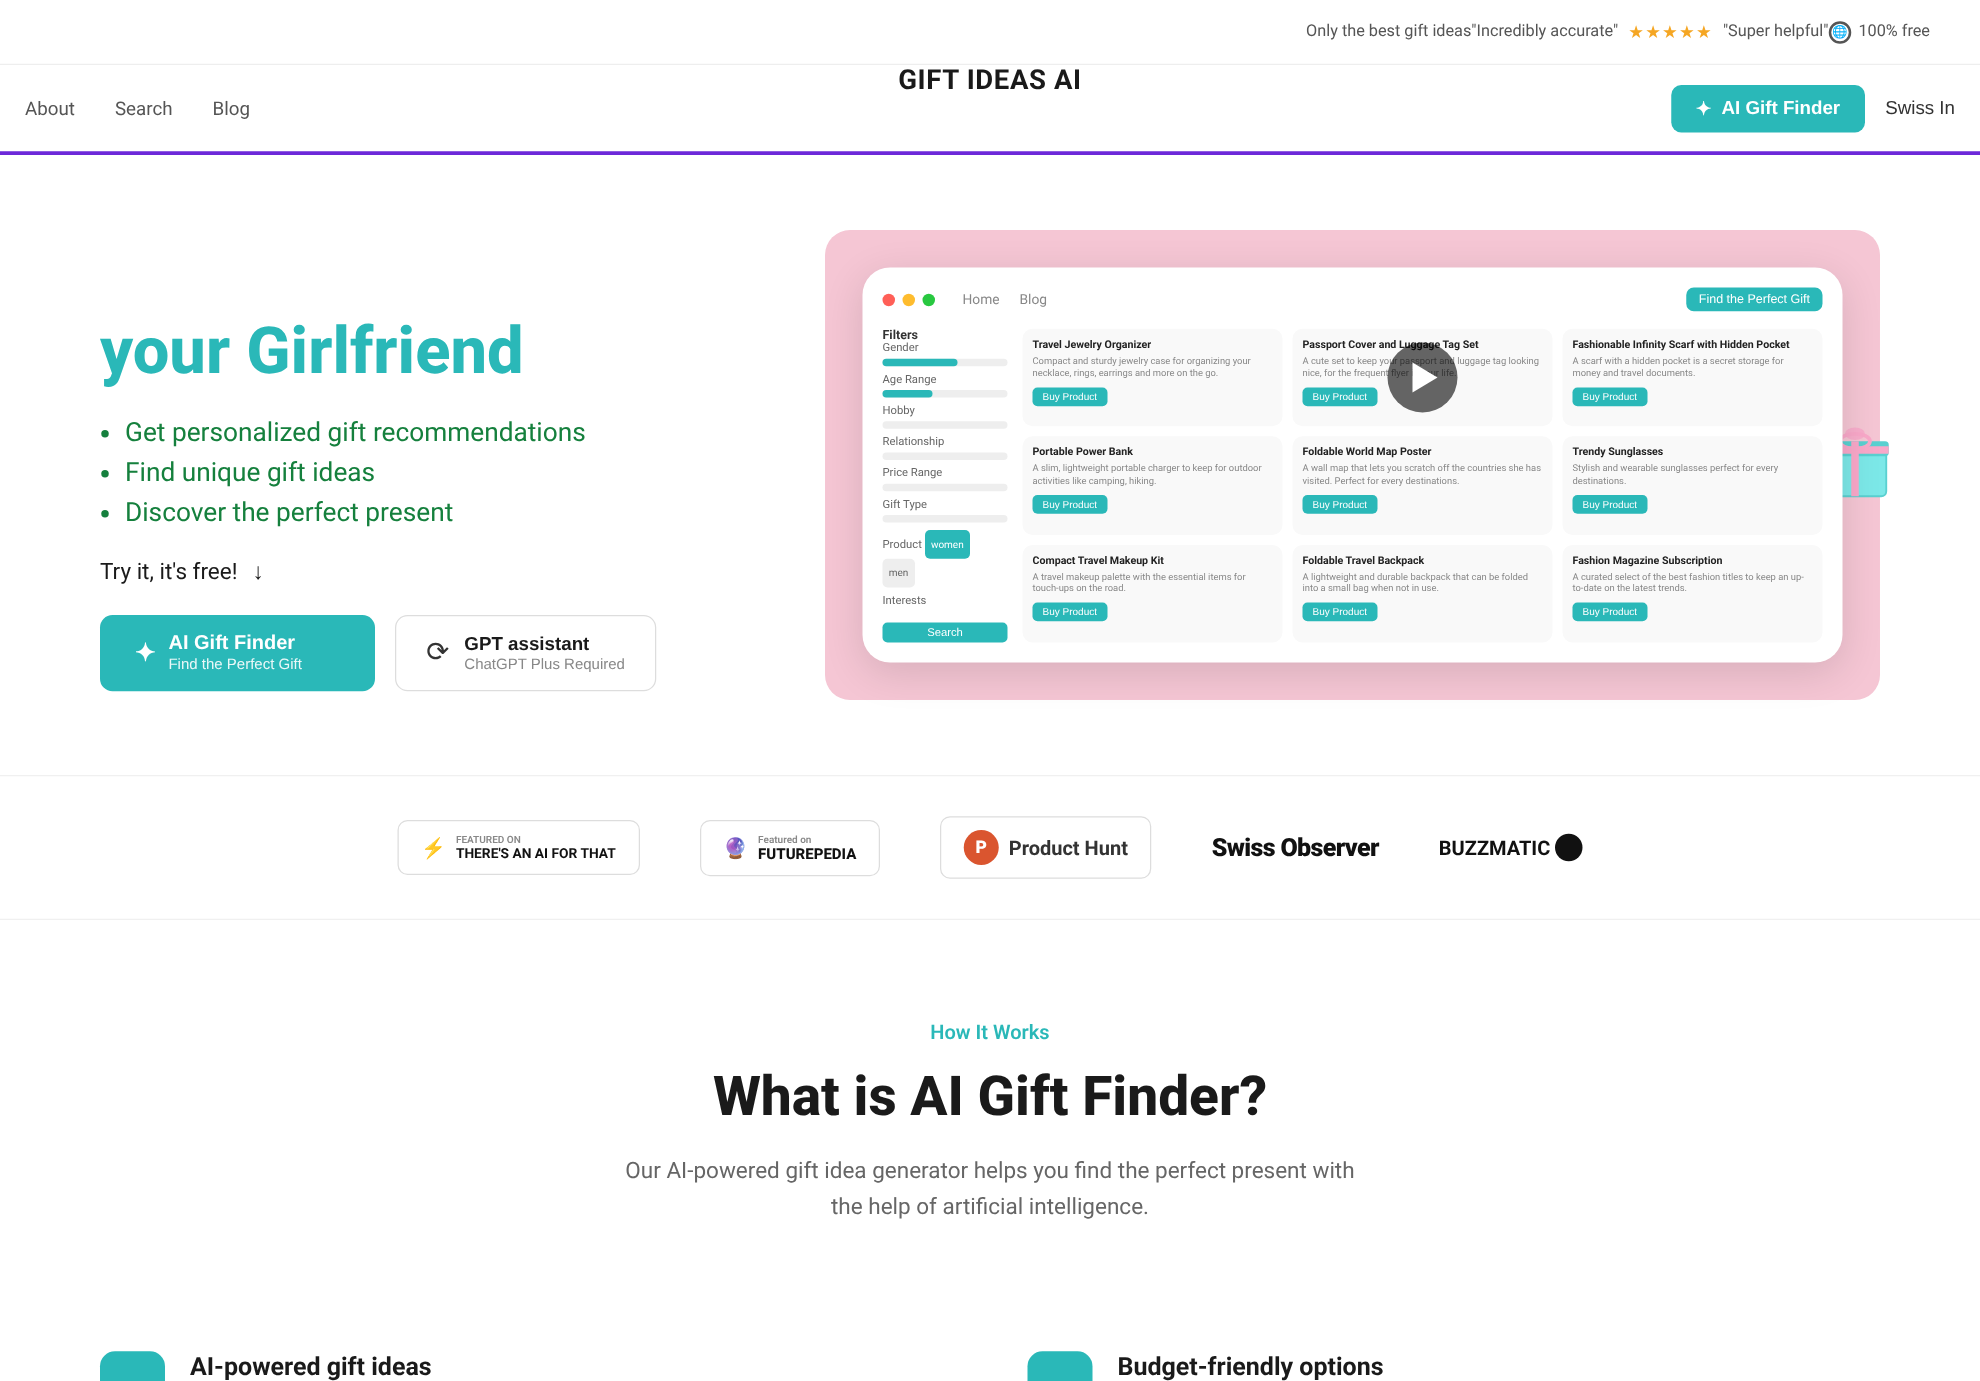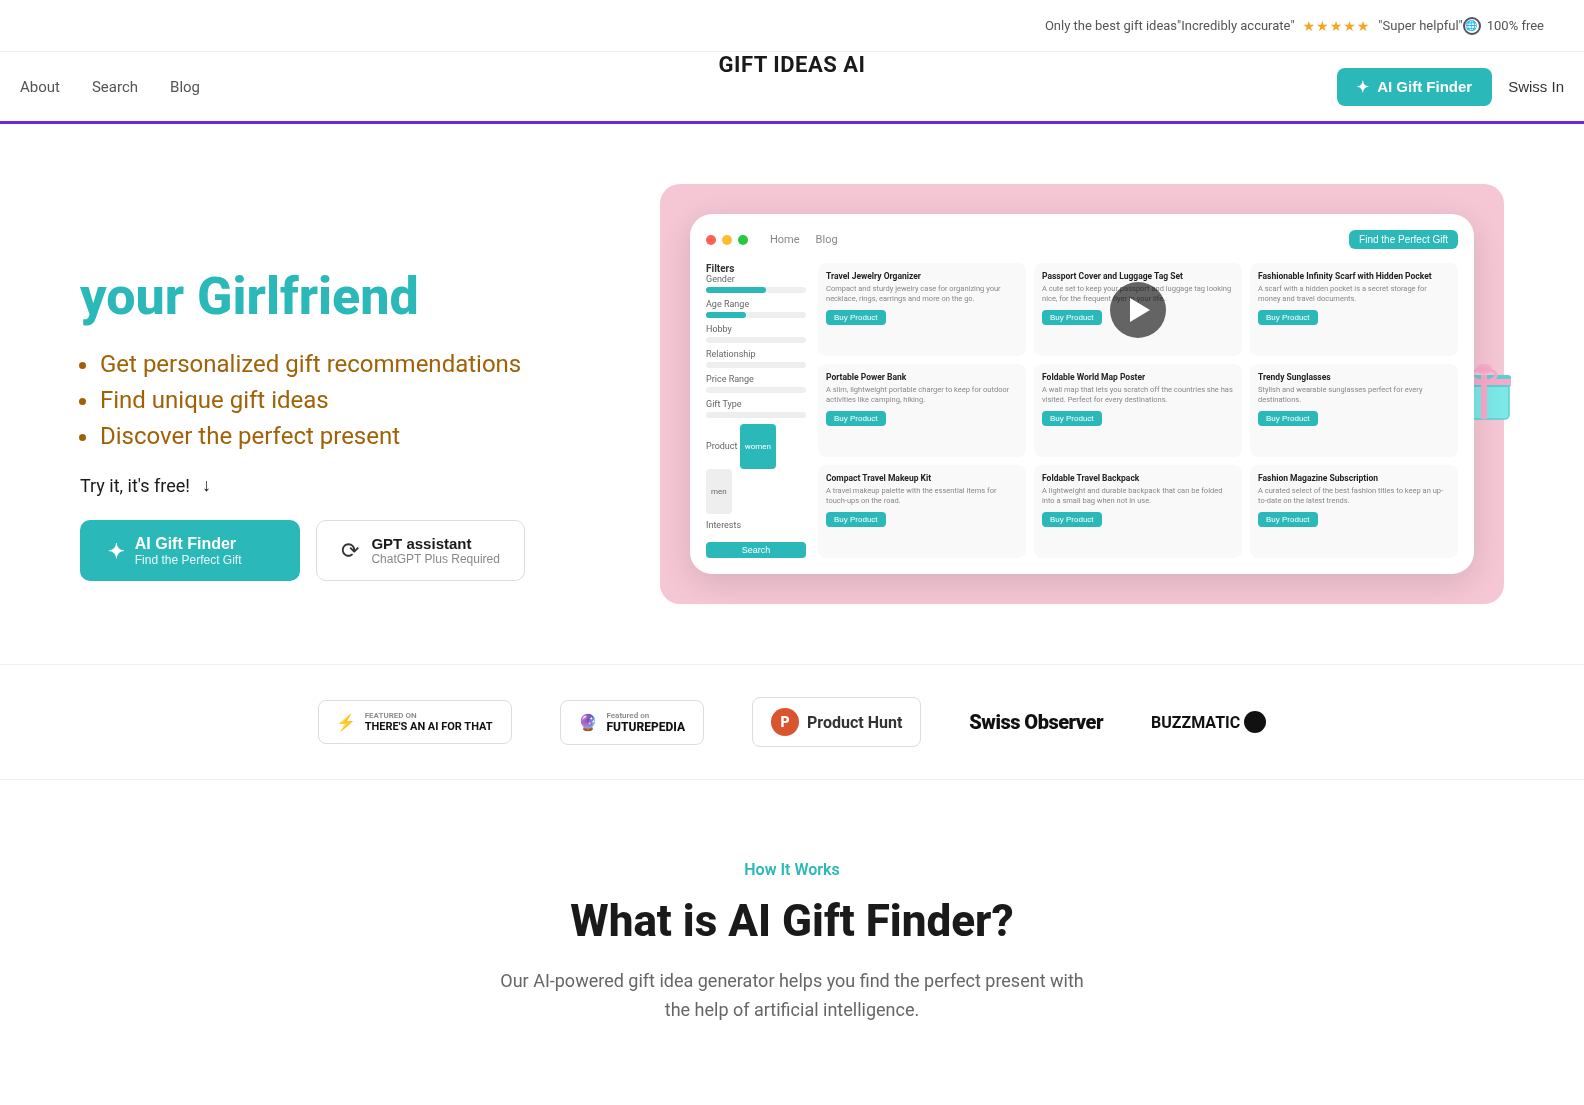--- a/index.html
+++ b/index.html
@@ -55,21 +55,21 @@
       display: flex;
       align-items: center;
       padding: 60px 80px 60px 80px;
       gap: 60px;
       min-height: 480px;
     }
     .hero-left { flex: 0 0 520px; }
     .hero-title { font-size: 52px; font-weight: 800; line-height: 1.15; color: #1a1a1a; margin-bottom: 12px; }
     .hero-title-colored { color: #2ab8b8; }
     .hero-bullets { margin: 24px 0; list-style: disc; padding-left: 20px; }
-    .hero-bullets li { font-size: 24px; color: #a16207; margin-bottom: 8px; }
+    .hero-bullets li { font-size: 21px; color: #15803d; margin-bottom: 8px; }
     .hero-try { font-size: 18px; font-weight: 400; color: #1a1a1a; margin-bottom: 24px; display: flex; align-items: center; gap: 12px; text-align: right; }
     .hero-buttons { display: flex; gap: 16px; flex-wrap: wrap; }
     .btn-hero-primary {
       background: #2ab8b8;
       color: #fff;
       border: none;
       border-radius: 10px;
       padding: 14px 28px;
       font-size: 16px;
       font-weight: 700;
@@ -151,21 +151,21 @@
     }
     .mockup-filters {
       width: 100px;
       font-size: 9px;
       color: #333;
     }
     .mockup-filters-title { font-weight: 700; font-size: 10px; margin-bottom: 0; }
     .filter-item { margin-bottom: 6px; color: #666; }
     .filter-bar { height: 6px; background: #eee; border-radius: 3px; margin-top: 3px; }
     .filter-bar-filled { height: 6px; background: #2ab8b8; border-radius: 3px; }
-    .filter-tag { display: inline-block; background: #2ab8b8; color: #fff; border-radius: 4px; padding: 18px 5px; font-size: 8px; margin-right: 2px; }
+    .filter-tag { display: inline-block; background: #2ab8b8; color: #fff; border-radius: 4px; padding: 7px 5px; font-size: 8px; margin-right: 2px; }
     .filter-tag-gray { background: #eee; color: #666; }
     .filter-search-btn { background: #2ab8b8; color: #fff; border: none; border-radius: 4px; padding: 3px 10px; font-size: 9px; width: 100%; margin-top: 6px; cursor: pointer; }
     .mockup-products { flex: 1; display: grid; grid-template-columns: 1fr 1fr 1fr; gap: 8px; }
     .product-card { background: #f9f9f9; border-radius: 8px; padding: 8px; font-size: 8px; position: relative; }
     .product-name { font-weight: 700; color: #222; margin-bottom: 3px; font-size: 8.5px; }
     .product-desc { color: #888; font-size: 7.5px; line-height: 1.3; margin-bottom: 6px; }
     .product-btn { background: #2ab8b8; color: #fff; border: none; border-radius: 4px; padding: 3px 8px; font-size: 8px; cursor: pointer; display: block; }
     .video-overlay {
       position: absolute;
       top: 50%;

